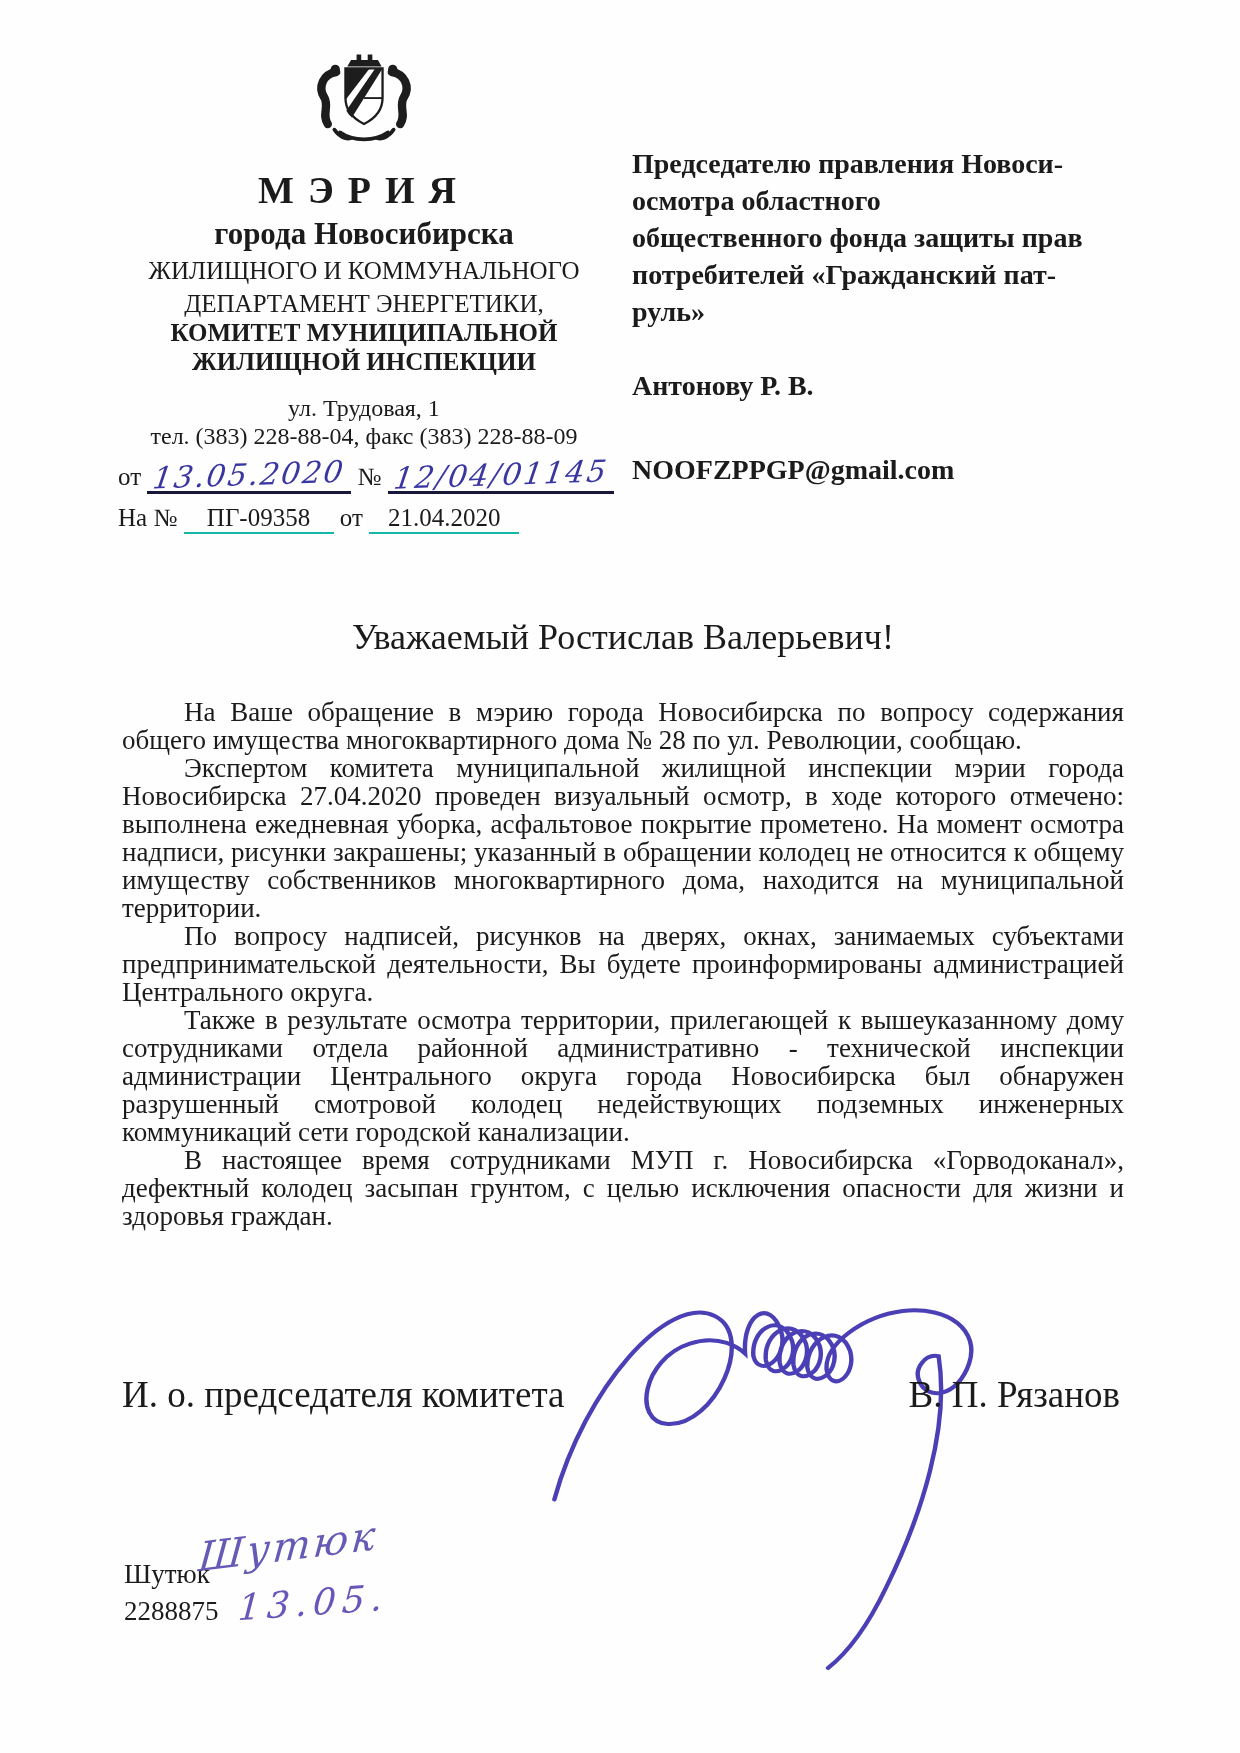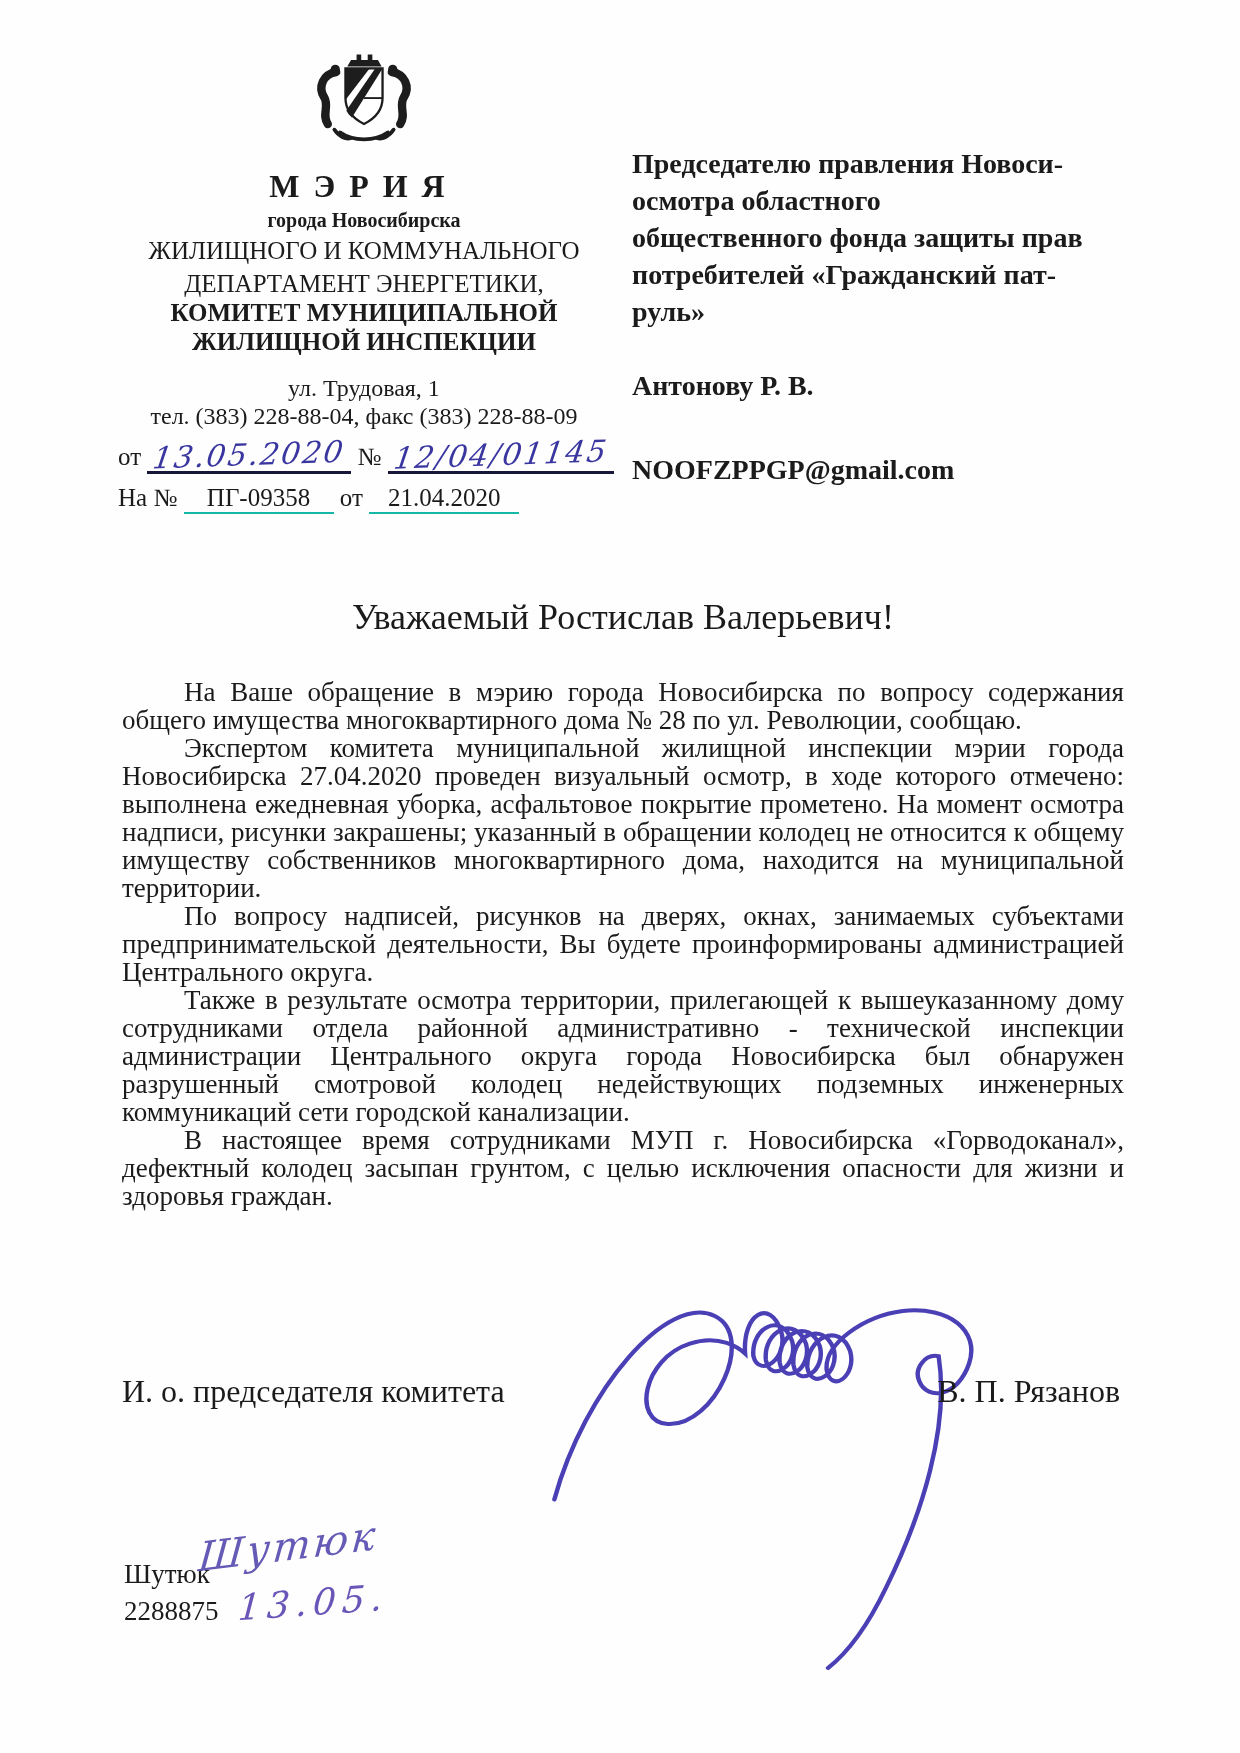--- a/index.html
+++ b/index.html
@@ -9,22 +9,22 @@
     margin:0 auto;
     background:#fefefe;
     font-family:"Liberation Serif",serif;
     color:#1b1b1b;
     overflow:hidden;
   }
   
   .header{display:flex;padding:48px 0 0 118px;}
   .org{width:492px;text-align:center;}
   .emblem{height:102px;margin-bottom:6px;}
-  .org-title{font-size:32px;font-weight:bold;letter-spacing:14px;margin-top:8px;}
-  .org-subtitle{font-size:20px;font-weight:bold;margin-top:4px;}
+  .org-title{font-size:38px;font-weight:bold;letter-spacing:14px;margin-top:8px;}
+  .org-subtitle{font-size:31px;font-weight:bold;margin-top:4px;}
   .org-dept{font-size:25px;line-height:29px;margin-top:4px;}
   .org-committee{font-size:25px;line-height:29px;font-weight:bold;}
   .org-address{font-size:24px;line-height:28px;margin-top:18px;}
   .ref-line{font-size:25px;text-align:left;margin-top:12px;white-space:nowrap;}
   .ref-line.second{margin-top:10px;}
   .u-thick{display:inline-block;border-bottom:3px solid #17173a;min-width:190px;text-align:center;padding:0 6px;}
   .u-thin{display:inline-block;border-bottom:2px solid #14b8a6;min-width:130px;text-align:center;padding:0 10px;}
   .hw{
     font-family:"DejaVu Serif",serif;
     font-style:italic;
@@ -46,21 +46,21 @@
     margin:0;
     font-size:27px;
     line-height:28px;
     text-align:justify;
     text-indent:62px;
   }
   
   .sig-row{
     position:absolute;top:1373px;left:122px;right:120px;
     display:flex;justify-content:space-between;
-    font-size:32px;
+    font-size:37px;
   }
   .sig-scrawl{position:absolute;top:1238px;left:535px;pointer-events:none;}
   
   .footer{position:absolute;top:1556px;left:124px;font-size:27px;line-height:37px;}
   .hw-exec-name{
     position:absolute;top:1523px;left:198px;
     font-family:"DejaVu Serif",serif;font-style:italic;
     font-size:40px;color:#655ab5;
     transform:rotate(-7deg) skewX(-12deg);letter-spacing:3px;
   }

